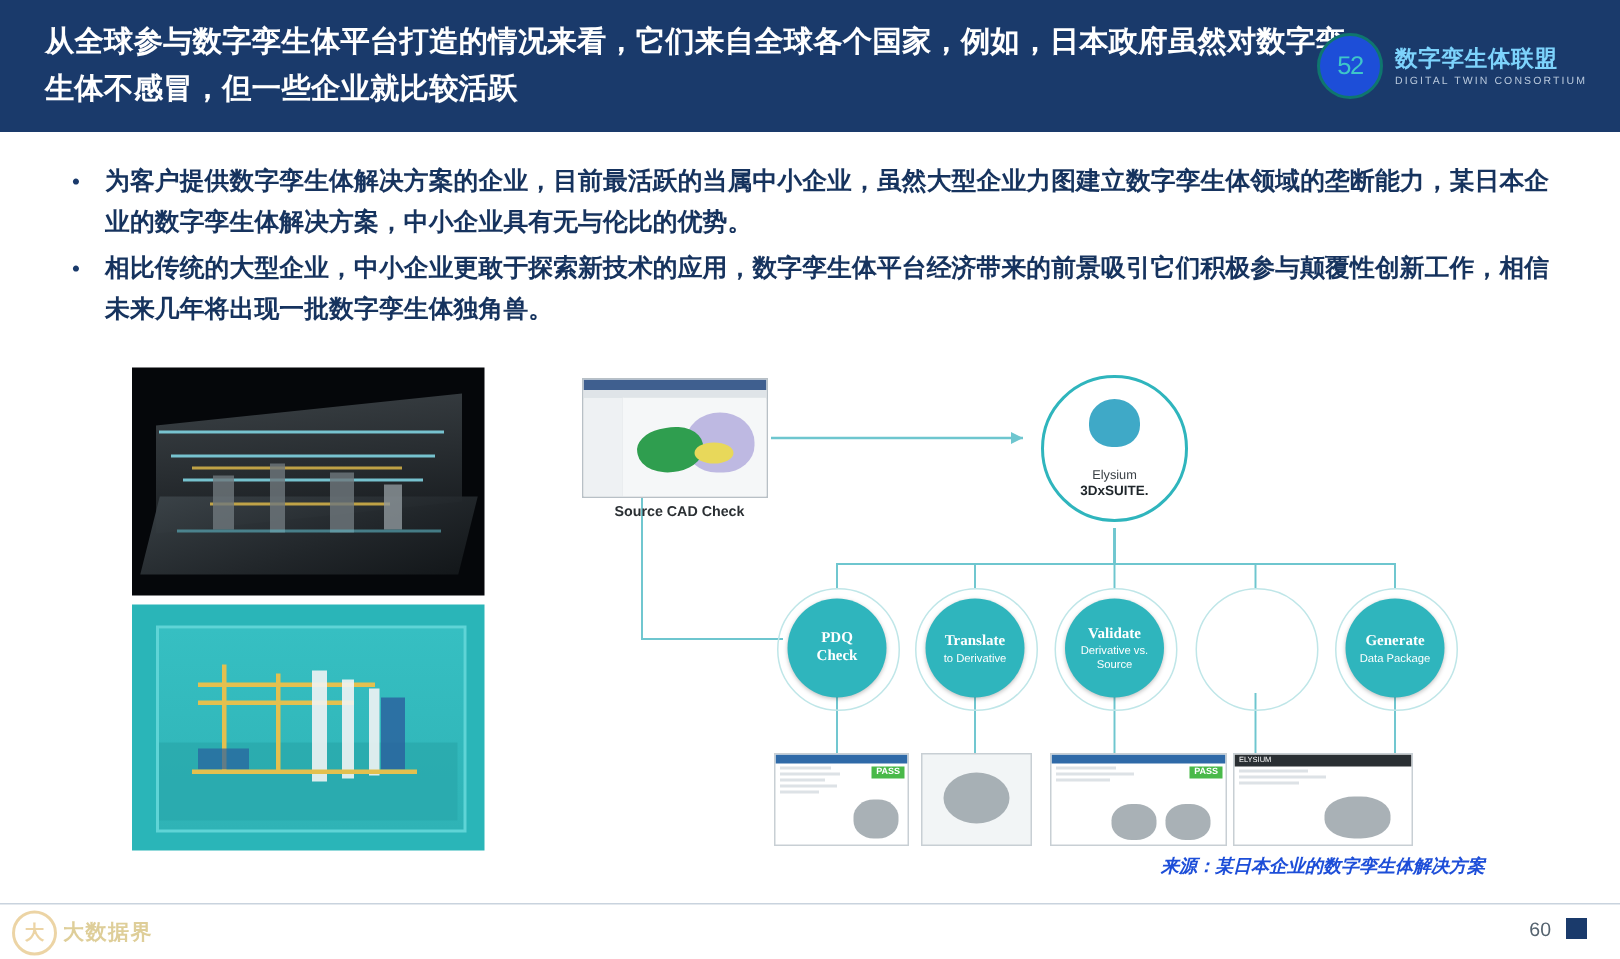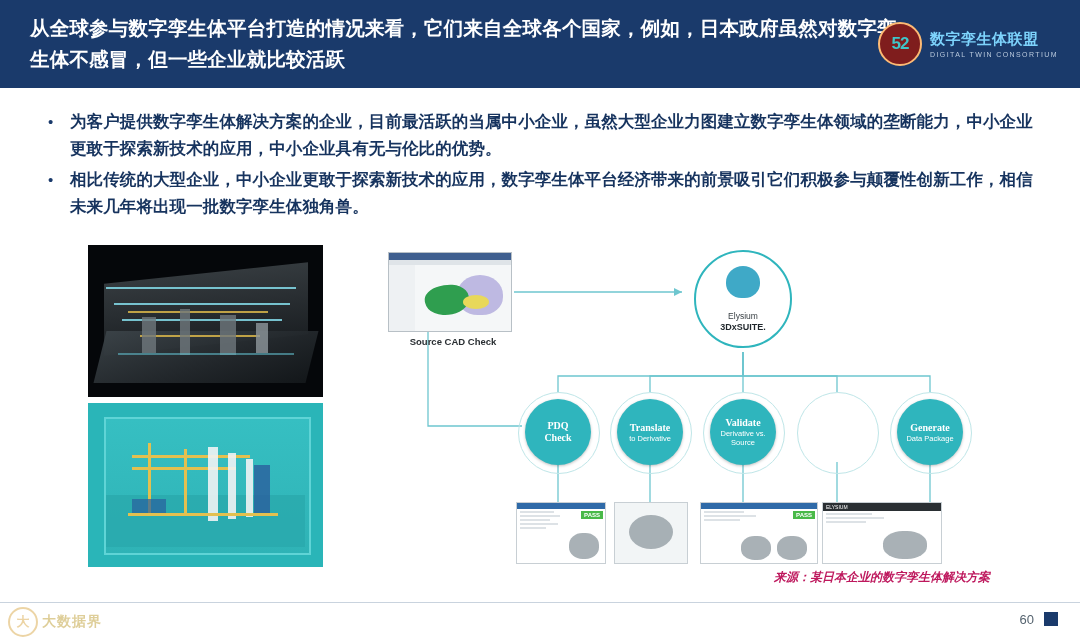--- a/index.html
+++ b/index.html
@@ -46,28 +46,28 @@
     right: 22px;
     top: 22px;
     display: flex;
     align-items: center;
     gap: 8px;
   }
   .logo-mark {
     width: 40px;
     height: 40px;
     border-radius: 50%;
-    background: #7f1d1d;
-    border: 2px solid #fdba74;
+    background: #1d4ed8;
+    border: 2px solid #0f766e;
     display: flex;
     align-items: center;
     justify-content: center;
     color: #3ec6c9;
     font-size: 17px;
-    font-weight: bold;
+    font-weight: normal;
     letter-spacing: -1px;
   }
   .logo-text-wrap {
     display: flex;
     flex-direction: column;
     justify-content: center;
   }
   .logo-text-cn {
     color: #7dd3fc;
     font-size: 15px;
@@ -342,21 +342,21 @@
     background: #9aa3a9;
     border-radius: 45%;
     opacity: .85;
   }
   .source-note {
     position: absolute;
     right: 12px;
     bottom: -6px;
     font-size: 12px;
     font-weight: bold;
-    color: #be185d;
+    color: #1d4ed8;
     font-style: italic;
   }
   
   .footer-line {
     position: absolute;
     left: 0; bottom: 36px;
     width: 1080px;
     height: 1px;
     background: #c9d3de;
   }
@@ -427,21 +427,21 @@
         <div class="logo-text-cn">数字孪生体联盟</div>
         <div class="logo-text-en">DIGITAL TWIN CONSORTIUM</div>
       </div>
     </div>
   </div>
   <div class="left-rule"></div>
 
   <div class="bullets">
     <div class="bullet-row">
       <div class="bullet-dot">•</div>
-      <div class="bullet-text">为客户提供数字孪生体解决方案的企业，目前最活跃的当属中小企业，虽然大型企业力图建立数字孪生体领域的垄断能力，中小企业更敢于探索新技术的应用，中小企业具有无与伦比的优势。</div>
+      <div class="bullet-text">为客户提供数字孪生体解决方案的企业，目前最活跃的当属中小企业，虽然大型企业力图建立数字孪生体领域的垄断能力，某日本企业的数字孪生体解决方案，中小企业具有无与伦比的优势。</div>
     </div>
     <div class="bullet-row">
       <div class="bullet-dot">•</div>
       <div class="bullet-text">相比传统的大型企业，中小企业更敢于探索新技术的应用，数字孪生体平台经济带来的前景吸引它们积极参与颠覆性创新工作，相信未来几年将出现一批数字孪生体独角兽。</div>
     </div>
   </div>
 
   <div class="img-dark">
     <div class="dk-wall"></div>
     <div class="dk-floor"></div>

